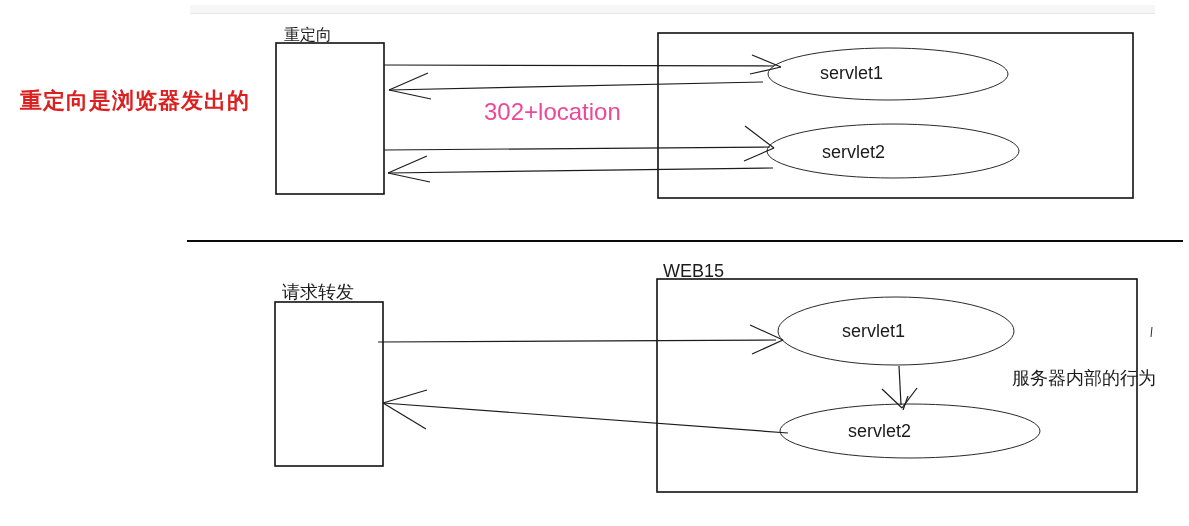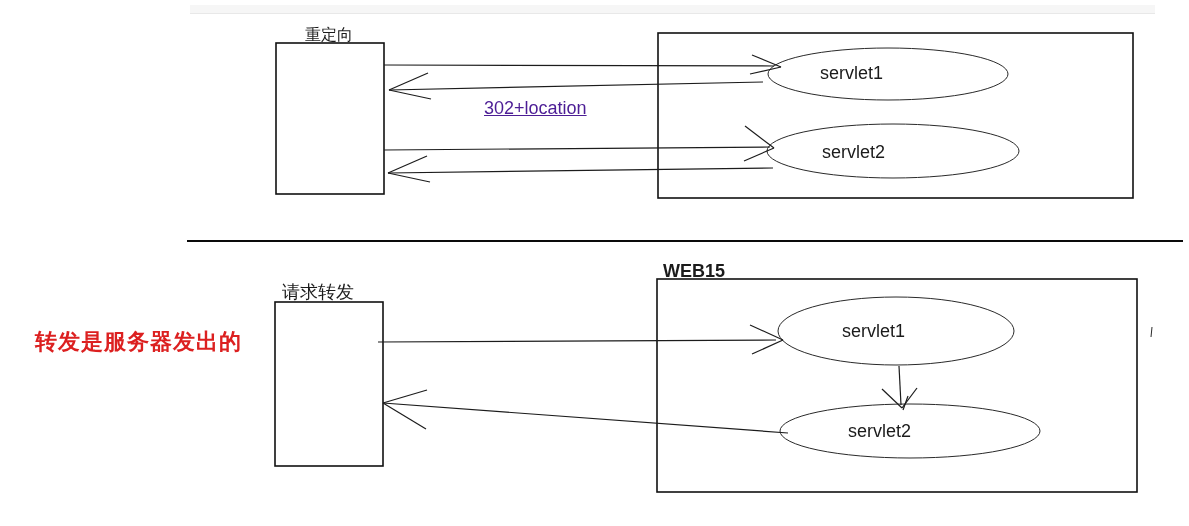--- a/index.html
+++ b/index.html
@@ -18,29 +18,29 @@
     line-height:1.15;
     white-space:nowrap;
   }
   .note{
     color:#dc2020;
     font-weight:bold;
     font-size:22px;
     letter-spacing:1px;
   }
   .small{font-size:16px;}
-  .mid{font-size:18px;color:#4c1d95;text-decoration:underline;}
+  .mid{font-size:24px;color:#ec4899;}
   .redirect-note{left:20px;top:88px;}
-  .redirect-box-label{left:305px;top:26px;}
+  .redirect-box-label{left:284px;top:26px;}
   .arrow-302-label{left:484px;top:98px;}
   .servlet1-top-label{left:820px;top:63px;}
   .servlet2-top-label{left:822px;top:142px;}
   .forward-note{left:35px;top:329px;}
   .forward-box-label{left:282px;top:282px;}
-  .web15-label{left:663px;top:261px;font-weight:bold;}
+  .web15-label{left:663px;top:261px;}
   .servlet1-bot-label{left:842px;top:321px;}
   .servlet2-bot-label{left:848px;top:421px;}
   .server-internal-label{left:1012px;top:368px;}
 </style>
 </head>
 <body>
 
 <div id="canvas">
 
   <svg width="1189" height="526" viewBox="0 0 1189 526">
@@ -103,32 +103,33 @@
 
     <g stroke="#1c1c1c" stroke-width="1.2" fill="none">
       <path d="M788,433 L383,403"></path>
       <path d="M383,403 L427,390"></path>
       <path d="M383,403 L426,429"></path>
     </g>
 
     <line x1="1152" y1="327" x2="1151" y2="337" stroke="#2a2a2a" stroke-width="1"></line>
   </svg>
 
+  <div class="label note redirect-note">重定向是浏览器发出的</div>
 
   <div class="label small redirect-box-label">重定向</div>
 
   <div class="label mid arrow-302-label">302+location</div>
 
   <div class="label servlet1-top-label">servlet1</div>
 
   <div class="label servlet2-top-label">servlet2</div>
 
-  <div class="label note forward-note">转发是服务器发出的</div>
 
   <div class="label forward-box-label">请求转发</div>
 
   <div class="label web15-label">WEB15</div>
 
   <div class="label servlet1-bot-label">servlet1</div>
 
   <div class="label servlet2-bot-label">servlet2</div>
 
+  <div class="label server-internal-label">服务器内部的行为</div>
 </div>
 
 </body></html>

